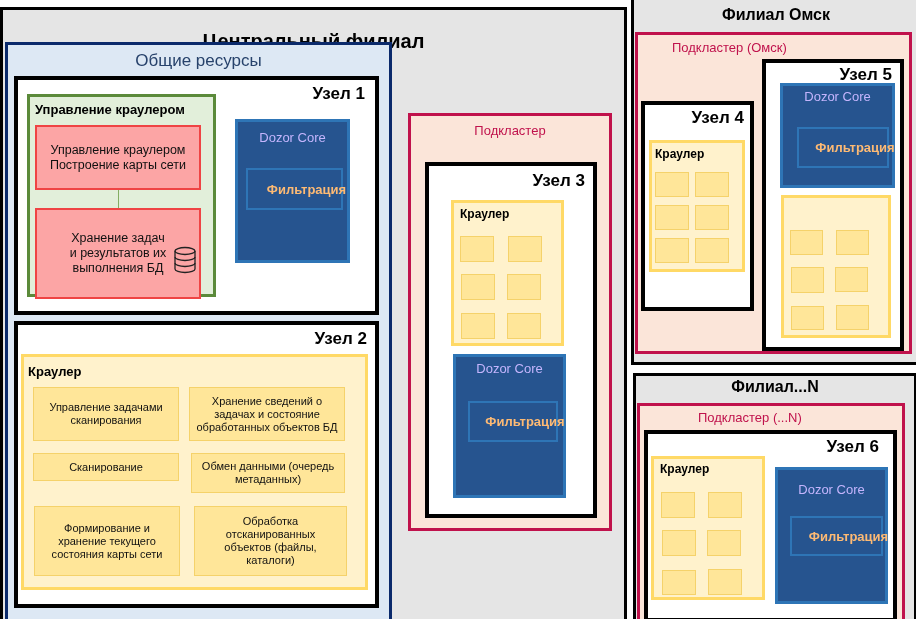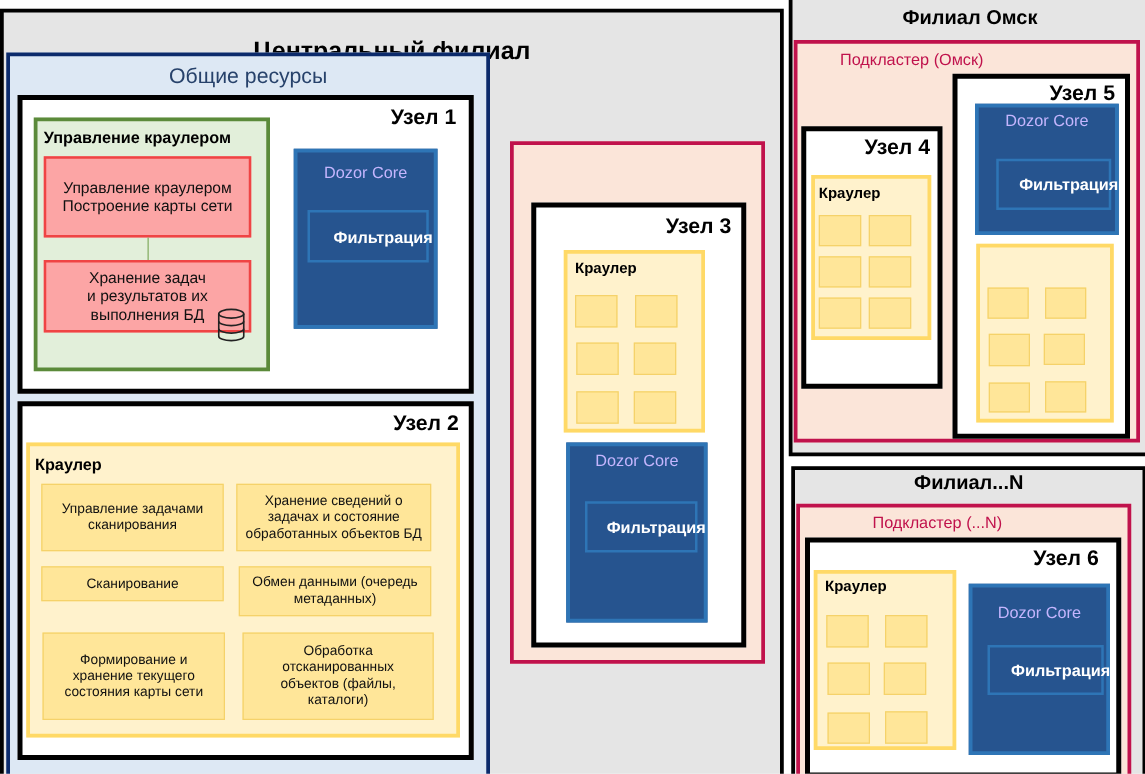--- a/index.html
+++ b/index.html
@@ -6,21 +6,21 @@
   body { width:916px; height:619px; position:relative; overflow:hidden; background:#ffffff;
          font-family:"Liberation Sans", sans-serif; color:#000; }
   .abs { position:absolute; box-sizing:border-box; }
   .branch { background:#e5e5e5; border:3px solid #000; }
   .shared { background:#dde8f4; border:3px solid #0b2a6b; }
   .subcluster { background:#fbe5d9; border:3px solid #c0124c; }
   .node { background:#fff; border:4px solid #000; }
   .mgmt { background:#e2efda; border:3px solid #5b8a3a; }
   .mgmt-item { background:#fca5a5; border:2px solid #ef4444; text-align:center; font-size:12.5px; line-height:15px; color:#111; display:flex; align-items:center; justify-content:center; }
   .dozor { background:#26548f; border:3px solid #2e75b6; }
-  .filt { border:2px solid #2e75b6; color:#ffffff; font-weight:bold; font-size:13px; display:flex; align-items:center; justify-content:center;padding-left:24px; }
+  .filt { border:2px solid #2e75b6; color:#fdba74; font-weight:bold; font-size:13px; display:flex; align-items:center; justify-content:center;padding-left:24px; }
   .dozor-title { color:#c4b5fd; font-size:13px; text-align:center; width:100%; }
   .crawler { background:#fff2cc; border:3px solid #ffd966; }
   .cbox { background:#ffe699; border:1px solid #f5d26a; }
   .citem { background:#ffe699; border:1px solid #f5d26a; font-size:11px; line-height:13px; text-align:center; color:#111; display:flex; align-items:center; justify-content:center; }
   .h-branch { font-weight:bold; font-size:20px; text-align:center; }
   .h-branch-s { font-weight:bold; font-size:16px; text-align:center; }
   .h-node { font-weight:bold; font-size:17px; text-align:right; }
   .h-sub { color:#c0124c; font-size:13px; }
   .h-shared { color:#27426b; font-size:17px; text-align:center; }
   .h-crawler { font-weight:bold; font-size:12px; }
@@ -40,21 +40,21 @@
   <div class="abs h-node" style="right:10px;top:4px;">Узел 1</div>
 </div>
 
 <div class="abs mgmt" style="left:27px;top:94px;width:189px;height:203px;">
   <div class="abs h-crawler" style="left:5px;top:5px;font-size:13px;">Управление краулером</div>
 </div>
 <div class="abs mgmt-item" style="left:35px;top:125px;width:166px;height:65px;padding:0 6px;">
   <span>Управление краулером Построение карты сети</span>
 </div>
 <div class="abs" style="left:118px;top:190px;width:1px;height:18px;background:#84ad63;"></div>
-<div class="abs mgmt-item" style="left:35px;top:208px;width:166px;height:58px;padding:0 30px;justify-content:flex-end;">
+<div class="abs mgmt-item" style="left:35px;top:208px;width:166px;height:91px;padding:0 30px;justify-content:flex-end;">
   <span>Хранение задач и результатов их выполнения БД</span>
 </div>
 <div class="abs" style="left:173px;top:246px;width:24px;height:28px;">
   <svg width="24" height="28" viewBox="0 0 24 28">
     <g fill="none" stroke="#222" stroke-width="1.3">
       <ellipse cx="12" cy="5" rx="10" ry="3.5"></ellipse>
       <path d="M2 5 V23 A10 3.5 0 0 0 22 23 V5"></path>
       <path d="M2 11 A10 3.5 0 0 0 22 11"></path>
       <path d="M2 17 A10 3.5 0 0 0 22 17"></path>
     </g>
@@ -86,20 +86,21 @@
   </div>
 <div class="abs citem" style="left:34px;top:506px;width:146px;height:70px;padding:0 6px;">
     <span>Формирование и хранение текущего состояния карты сети</span>
   </div>
 <div class="abs citem" style="left:194px;top:506px;width:153px;height:70px;padding:17px 14px;">
     <span>Обработка отсканированных объектов (файлы, каталоги)</span>
   </div>
 
 <div class="abs subcluster" style="left:408px;top:113px;width:204px;height:418px;">
   <div class="abs h-sub" style="left:0;top:5px;width:100%;text-align:center;line-height:19px;">
+    <div>Подкластер</div>
   </div>
 </div>
 <div class="abs node" style="left:425px;top:162px;width:172px;height:356px;">
   <div class="abs h-node" style="right:8px;top:5px;">Узел 3</div>
 </div>
 <div class="abs crawler" style="left:451px;top:200px;width:113px;height:146px;">
   <div class="abs h-crawler" style="left:6px;top:4px;">Краулер</div>
 </div>
 <div class="abs cbox" style="left:460px;top:236px;width:34px;height:26px;"></div>
 <div class="abs cbox" style="left:508px;top:236px;width:34px;height:26px;"></div>

